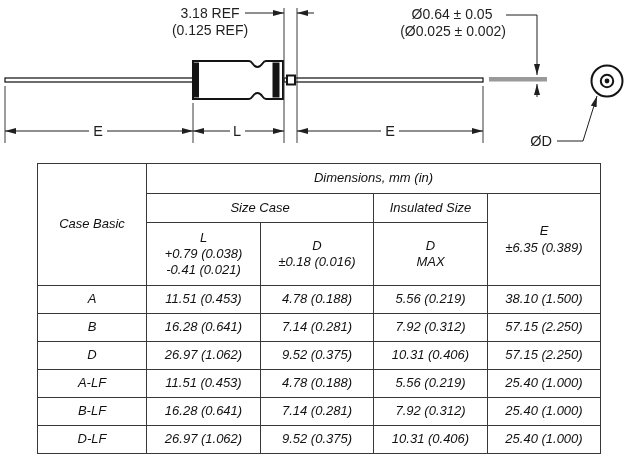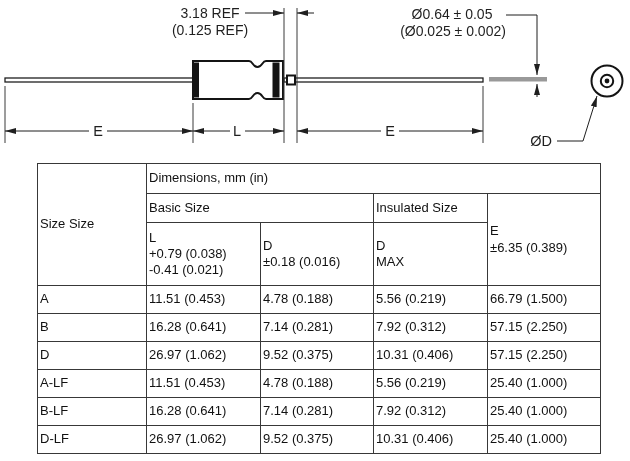--- a/index.html
+++ b/index.html
@@ -8,22 +8,22 @@
     font-family:"Liberation Sans","DejaVu Sans",sans-serif;color:#1a1a1a;overflow:hidden;
   }
   .drawing{position:absolute;left:0;top:0;}
   .drawing text{font-family:"Liberation Sans","DejaVu Sans",sans-serif;font-size:14px;fill:#1f1f1f;}
   .drawing text.dlabel{font-size:14.5px;}
   .dims-table{
     position:absolute;left:37px;top:163px;width:563px;height:290px;
     border-collapse:collapse;table-layout:fixed;font-size:13px;color:#111;
   }
   .dims-table td{
-    border:1px solid #383838;vertical-align:middle;
-    padding:0 2px;line-height:1.25;
+    border:1px solid #383838;text-align:center;vertical-align:middle;
+    padding:0 2px;line-height:1.25;font-style:italic;
   }
   .hr1{height:30px;} .hr2{height:29px;} .hr3{height:63px;} .brow{height:28px;}
   .cellline{display:block;}
 </style>
 </head>
 <body>
 
 <div class="page">
 
   <svg class="drawing" width="630" height="158" viewBox="0 0 630 158">
@@ -79,25 +79,25 @@
   <table class="dims-table">
     <colgroup>
       <col style="width:109px">
         <col style="width:114px">
         <col style="width:113px">
       <col style="width:114px">
         <col style="width:113px">
     </colgroup>
     <tbody>
         <tr class="hr1">
-      <td rowspan="3">Size Size</td>
+      <td rowspan="3">Case Basic</td>
       <td colspan="4">Dimensions, mm (in)</td>
     </tr>
     <tr class="hr2">
-      <td colspan="2">Basic Size</td>
+      <td colspan="2">Size Case</td>
       <td>Insulated Size</td>
       <td rowspan="2">
         <span class="cellline">E</span>
         <span class="cellline">±6.35 (0.389)</span>
       </td>
     </tr>
     <tr class="hr3">
       <td>
         <span class="cellline">L</span>
         <span class="cellline">+0.79 (0.038)</span>
@@ -111,21 +111,21 @@
         <span class="cellline">D</span>
         <span class="cellline">MAX</span>
       </td>
     </tr>
 
     <tr class="brow">
       <td>A</td>
       <td>11.51 (0.453)</td>
       <td>4.78 (0.188)</td>
       <td>5.56 (0.219)</td>
-      <td>66.79 (1.500)</td>
+      <td>38.10 (1.500)</td>
     </tr>
     <tr class="brow">
       <td>B</td>
       <td>16.28 (0.641)</td>
       <td>7.14 (0.281)</td>
       <td>7.92 (0.312)</td>
       <td>57.15 (2.250)</td>
     </tr>
     <tr class="brow">
       <td>D</td>

